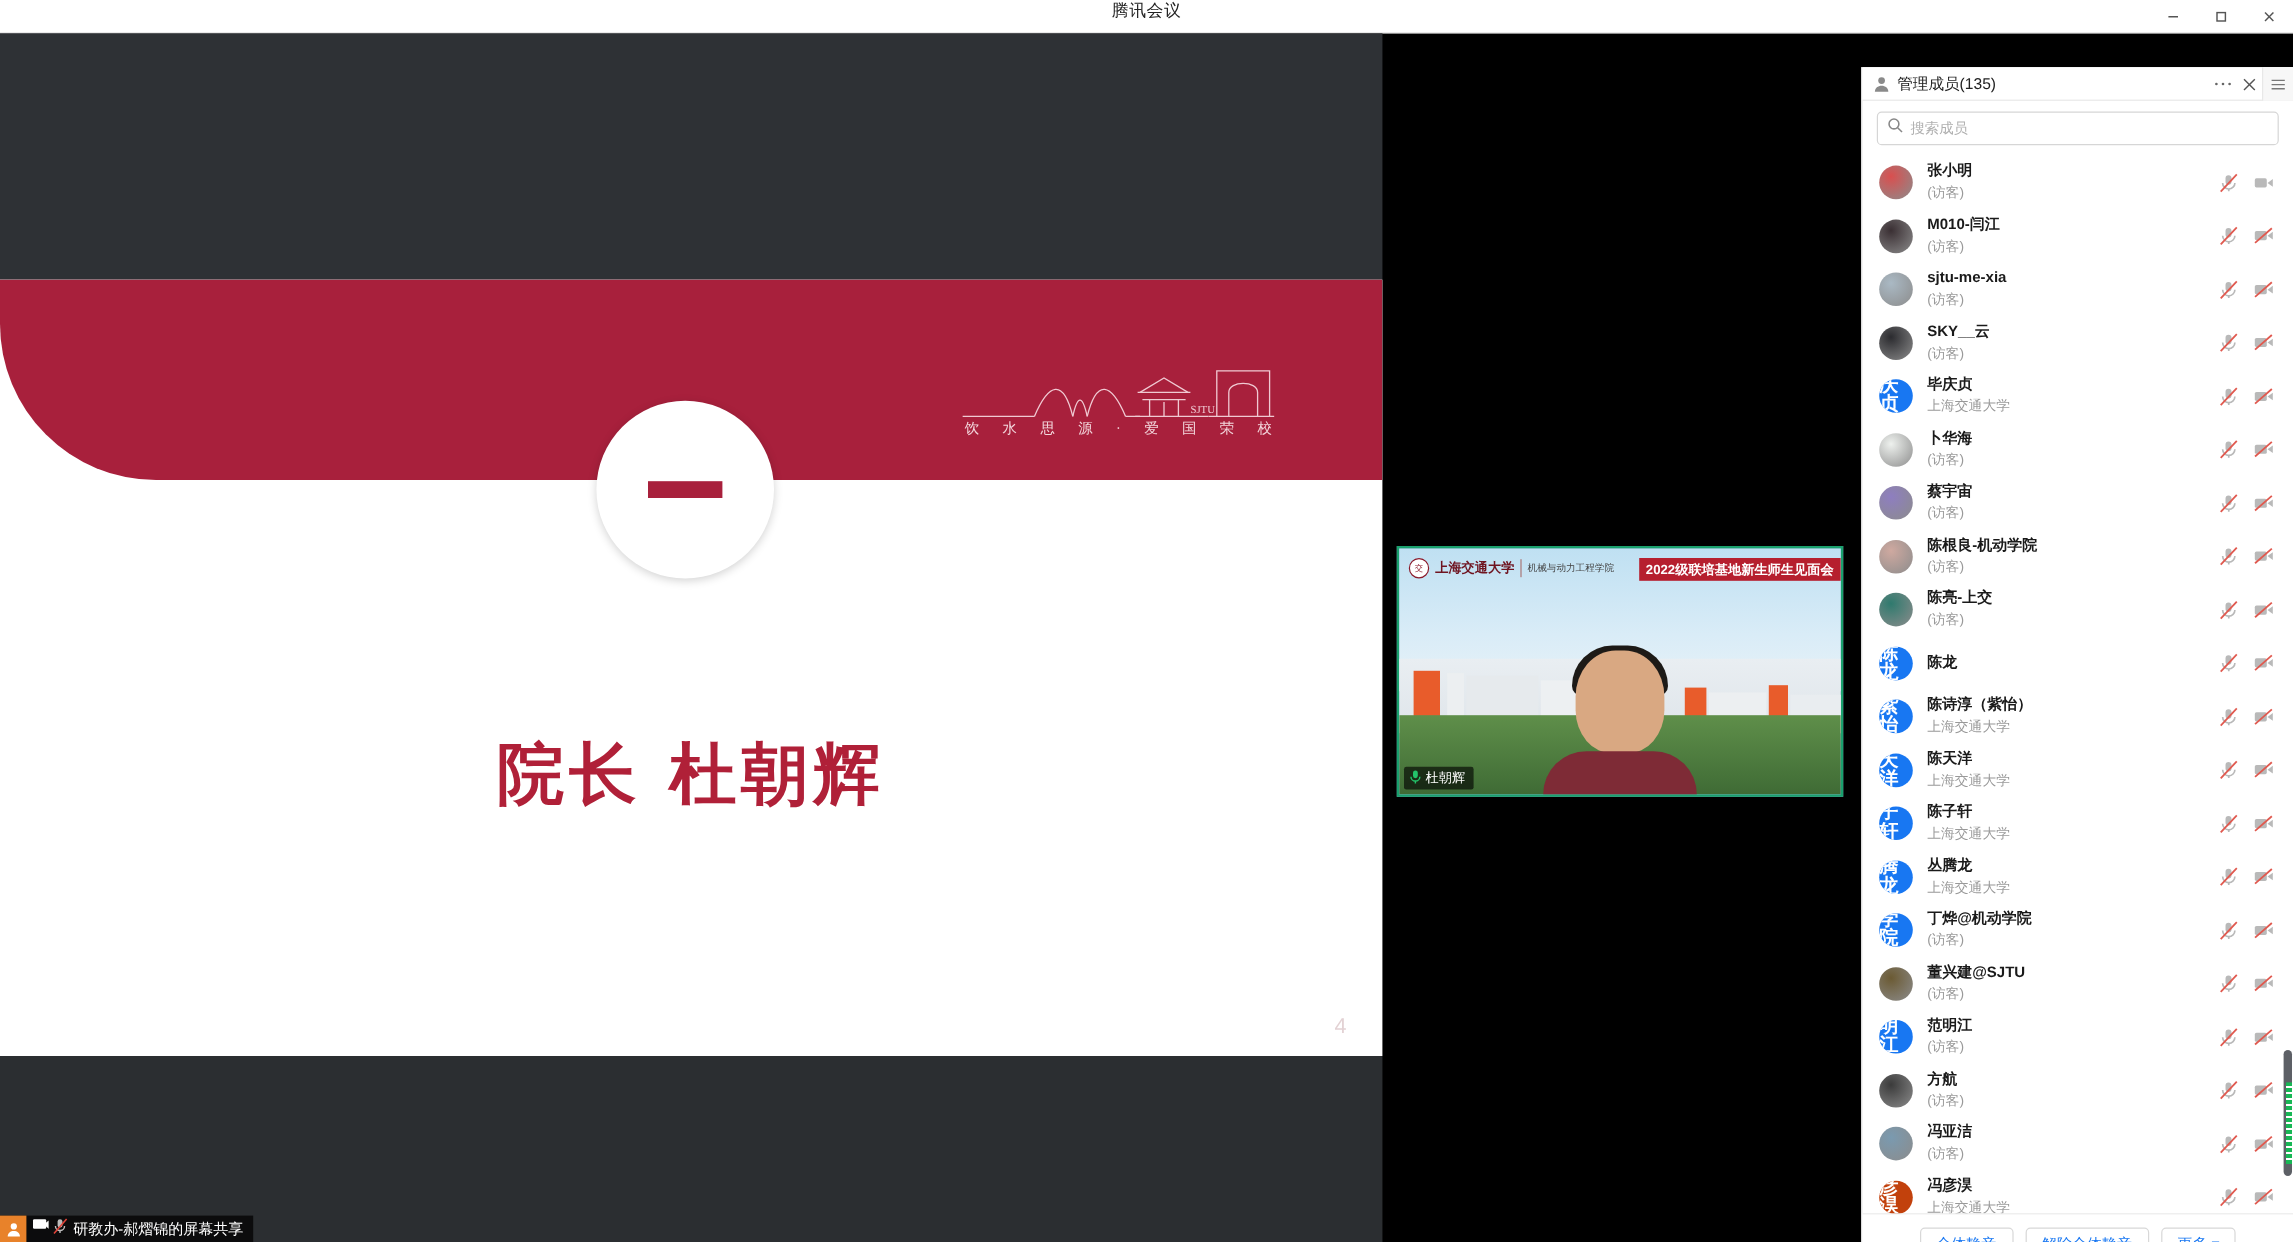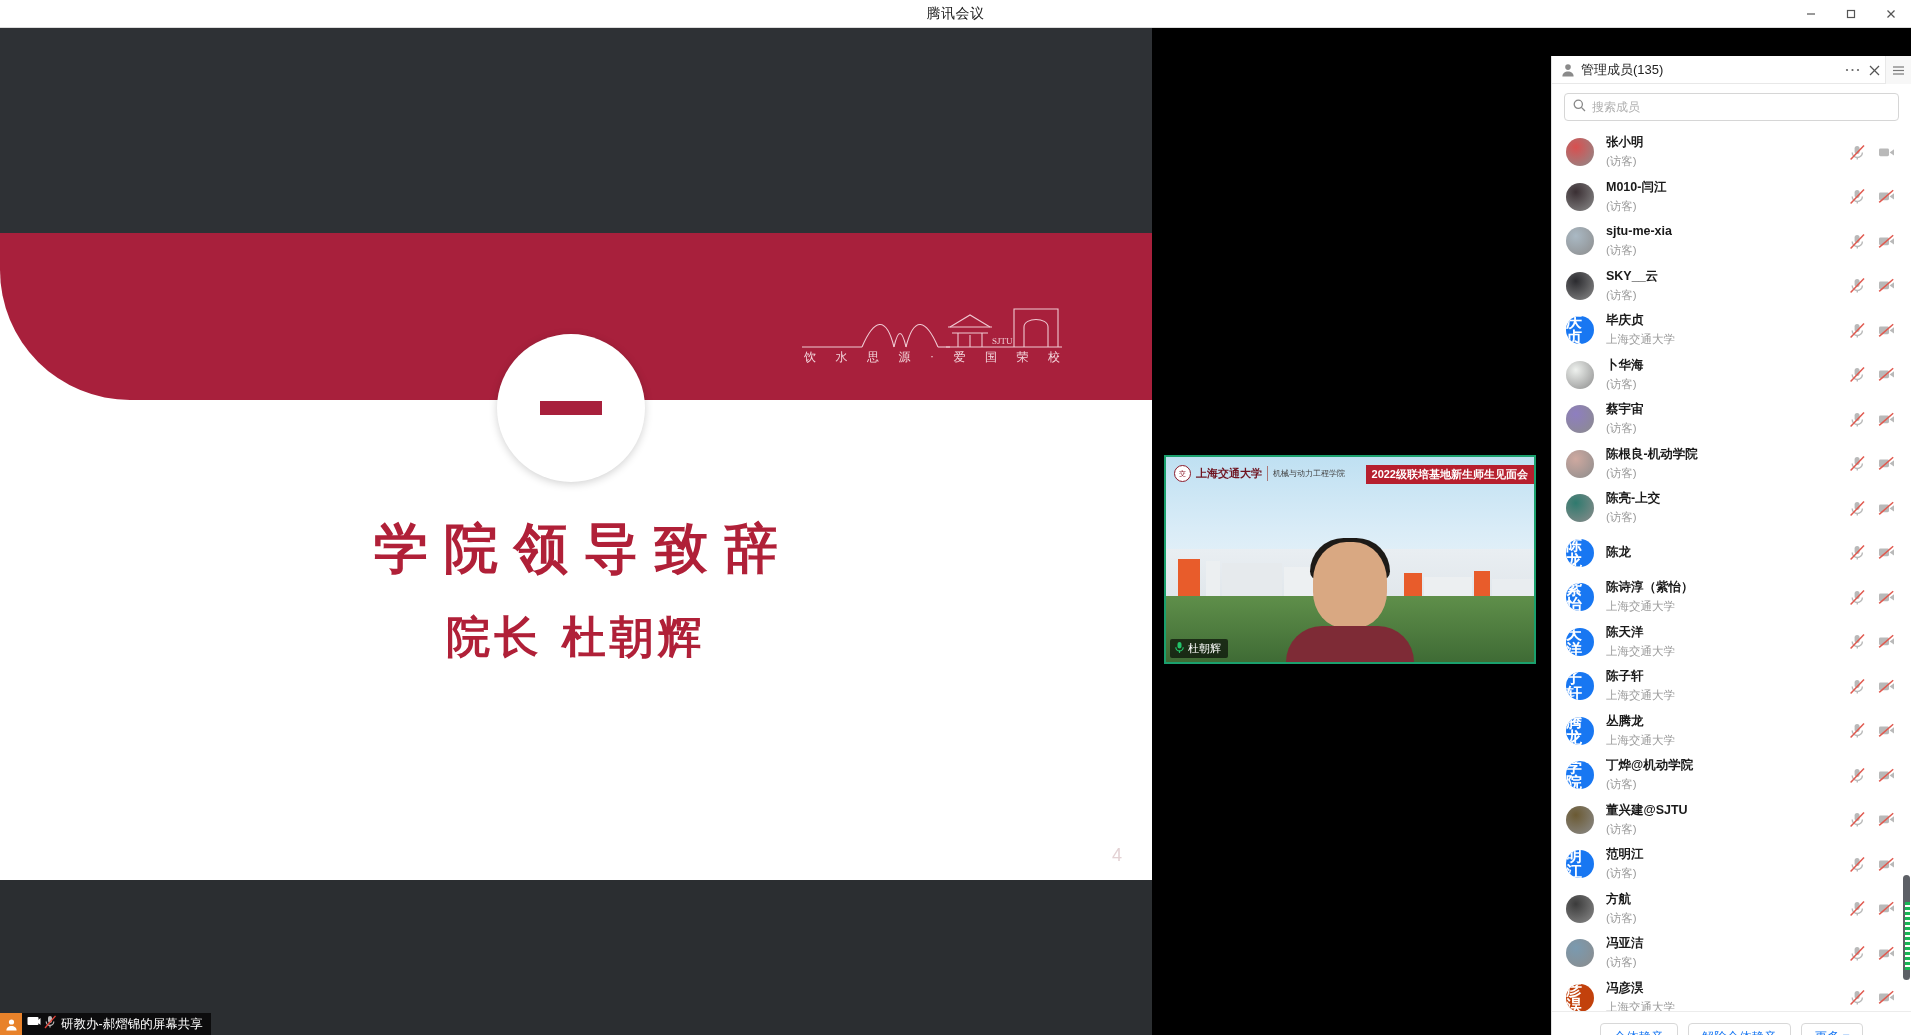--- a/index.html
+++ b/index.html
@@ -9,21 +9,21 @@
     font-family: "Liberation Sans", "DejaVu Sans", sans-serif;
     background: #ffffff;
   }
 
   
   #titlebar {
     position: absolute; top: 0; left: 0;
     width: 1911px; height: 28px;
     background: #ffffff;
     border-bottom: 1px solid #dcdcdc;
-    display: flex; align-items: center; justify-content: center;
+    display: flex; align-items: flex-start; justify-content: center;
   }
   #titlebar .title {
     font-size: 14px; color: #222; letter-spacing: 0.5px;
   }
   #win-controls {
     position: absolute; right: 0; top: 0; height: 28px;
     display: flex; align-items: center;
   }
   #win-controls .wbtn {
     width: 40px; height: 28px;
@@ -103,21 +103,21 @@
     color: #b02038;
     font-size: 54px; font-weight: bold;
     letter-spacing: 16px;
     text-indent: 16px;
     font-family: "DejaVu Sans", "Liberation Sans", sans-serif;
   }
   #slide-subtitle {
     position: absolute; left: 0; top: 375px; width: 1152px;
     text-align: center;
     color: #b02038;
-    font-size: 44px; font-weight: bold;
+    font-size: 56px; font-weight: bold;
     letter-spacing: 4px;
     font-family: "DejaVu Sans", "Liberation Sans", sans-serif;
   }
   #slide-pagenum {
     position: absolute; right: 30px; bottom: 14px;
     color: #e3d2d4; font-size: 18px;
   }
 
   
   #video-thumb {
@@ -399,21 +399,20 @@
               <span>荣</span>
               <span>校</span>
             </div>
           </div>
         </div>
 
         <div id="circle-badge">
           <div id="circle-dash"></div>
         </div>
 
-        <div id="slide-title">学院领导致辞</div>
         <div id="slide-subtitle">院长 杜朝辉</div>
         <div id="slide-pagenum">4</div>
       </div>
     </div>
   </div>
 
   <div id="video-thumb">
     <div id="video-sky"></div>
     <div id="video-buildings">
       <div class="bldg" style="left:12px;width:22px;height:52px;"></div>

